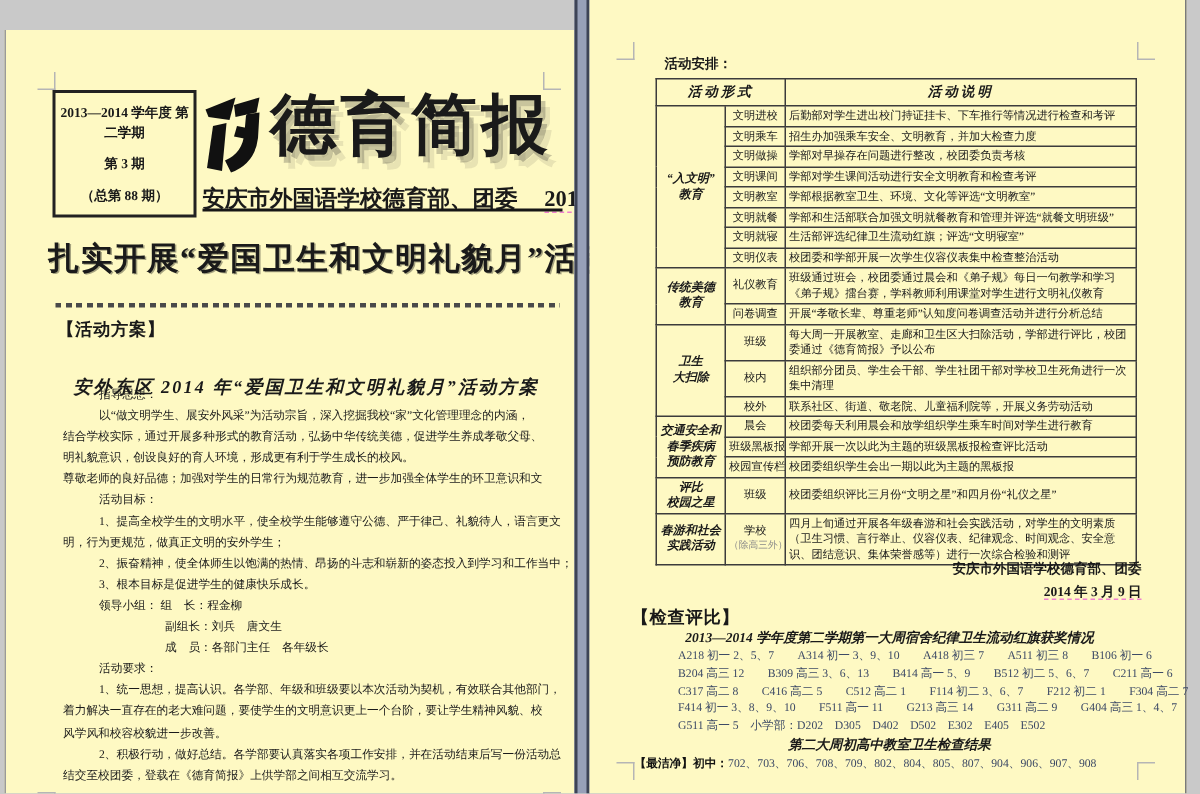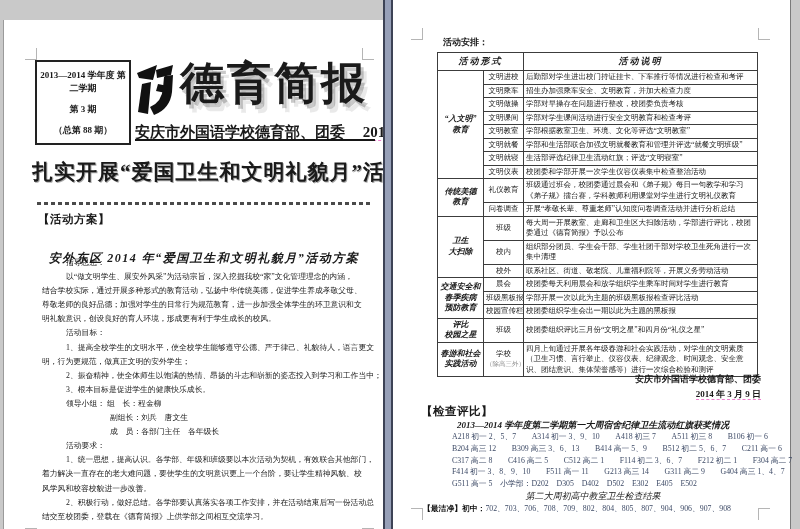--- a/index.html
+++ b/index.html
@@ -1,19 +1,19 @@
 <!DOCTYPE html>
 <html><head>
 <meta charset="utf-8">
 <style>
   html,body{margin:0;padding:0;background:#c9c9c9;}
   *{box-sizing:border-box;}
   #stage{position:relative;width:800px;height:529px;overflow:hidden;
          font-family:"Liberation Serif","DejaVu Serif",serif;color:#1a1a1a;}
-  .page{position:absolute;top:0;bottom:0;background:#ffffff;}
+  .page{position:absolute;top:0;bottom:0;background:#fef9c3;}
   #page-left{left:3px;width:380px;border-left:1px solid #9a9a9a;margin-top:20px;}
   #page-right{left:393px;width:398px;border-right:1px solid #7a7a7a;}
   #divider{position:absolute;top:0;bottom:0;left:383px;width:10px;
            background:#97a0b8;border-left:2px solid #3d4356;border-right:2px solid #3d4356;}
   
   .cm{position:absolute;width:12px;height:12px;}
   .cm.tl{border-right:1px solid #b5b5b5;border-bottom:1px solid #b5b5b5;}
   .cm.tr{border-left:1px solid #b5b5b5;border-bottom:1px solid #b5b5b5;}
   .cm.bl{border-right:1px solid #b5b5b5;border-top:1px solid #b5b5b5;}
   .cm.br{border-left:1px solid #b5b5b5;border-top:1px solid #b5b5b5;}
@@ -57,21 +57,21 @@
   .dcell{font-size:7.5px;}
   tr.h13 td{height:13px;} tr.tall td{height:20px;}
   #rp-footer{position:absolute;left:120px;top:372px;width:248px;text-align:right;
         font-size:9px;font-weight:bold;line-height:15px;}
   #check-label{position:absolute;left:28px;top:404px;}
   #award-title{position:absolute;left:24px;top:419px;width:352px;text-align:center;
         font-size:9px;font-weight:bold;font-style:italic;white-space:nowrap;}
   #award-lines{position:absolute;left:30px;top:431px;width:344px;font-size:7.8px;color:#3d4a66;margin-left:29px;}
   .aline{white-space:pre;line-height:11.8px;height:11.8px;}
   #result-title{position:absolute;left:24px;top:490px;width:352px;text-align:center;
-        font-size:9px;font-weight:normal;font-style:italic;}
+        font-size:9px;font-weight:bold;font-style:italic;}
   #clean-line{position:absolute;left:30px;top:503px;width:352px;font-size:7.8px;white-space:nowrap;}
   #clean-line .lbl{font-weight:bold;color:#111;}
   #clean-line .nums{color:#3d4a66;}
 </style>
 </head>
 <body>
 
 <div id="stage">
 
   <div class="page" id="page-left">
@@ -106,22 +106,22 @@
     <div id="headline">扎实开展“爱国卫生和文明礼貌月”活动！</div>
     <div id="wavy"></div>
 
     <div id="plan-label" class="sec-label">【活动方案】</div>
     <div id="doc-title">安外东区 2014 年“爱国卫生和文明礼貌月”活动方案</div>
 
     <div id="body-lines">
         <div class="bline ind2">指导思想：</div>
         <div class="bline ind2">以“做文明学生、展安外风采”为活动宗旨，深入挖掘我校“家”文化管理理念的内涵，</div>
         <div class="bline ind0">结合学校实际，通过开展多种形式的教育活动，弘扬中华传统美德，促进学生养成孝敬父母、</div>
+        <div class="bline ind0">明礼貌意识，创设良好的育人环境，形成更有利于学生成长的校风。</div>
         <div class="bline ind0">尊敬老师的良好品德；加强对学生的日常行为规范教育，进一步加强全体学生的环卫意识和文</div>
-        <div class="bline ind0">明礼貌意识，创设良好的育人环境，形成更有利于学生成长的校风。</div>
         <div class="bline ind2">活动目标：</div>
         <div class="bline ind2">1、提高全校学生的文明水平，使全校学生能够遵守公德、严于律己、礼貌待人，语言更文</div>
         <div class="bline ind0">明，行为更规范，做真正文明的安外学生；</div>
         <div class="bline ind2">2、振奋精神，使全体师生以饱满的热情、昂扬的斗志和崭新的姿态投入到学习和工作当中；</div>
         <div class="bline ind2">3、根本目标是促进学生的健康快乐成长。</div>
         <div class="bline ind2">领导小组： 组　长：程金柳</div>
         <div class="bline ind6">副组长：刘兵　唐文生</div>
         <div class="bline ind6">成　员：各部门主任　各年级长</div>
         <div class="bline ind2">活动要求：</div>
         <div class="bline ind2">1、统一思想，提高认识。各学部、年级和班级要以本次活动为契机，有效联合其他部门，</div>

